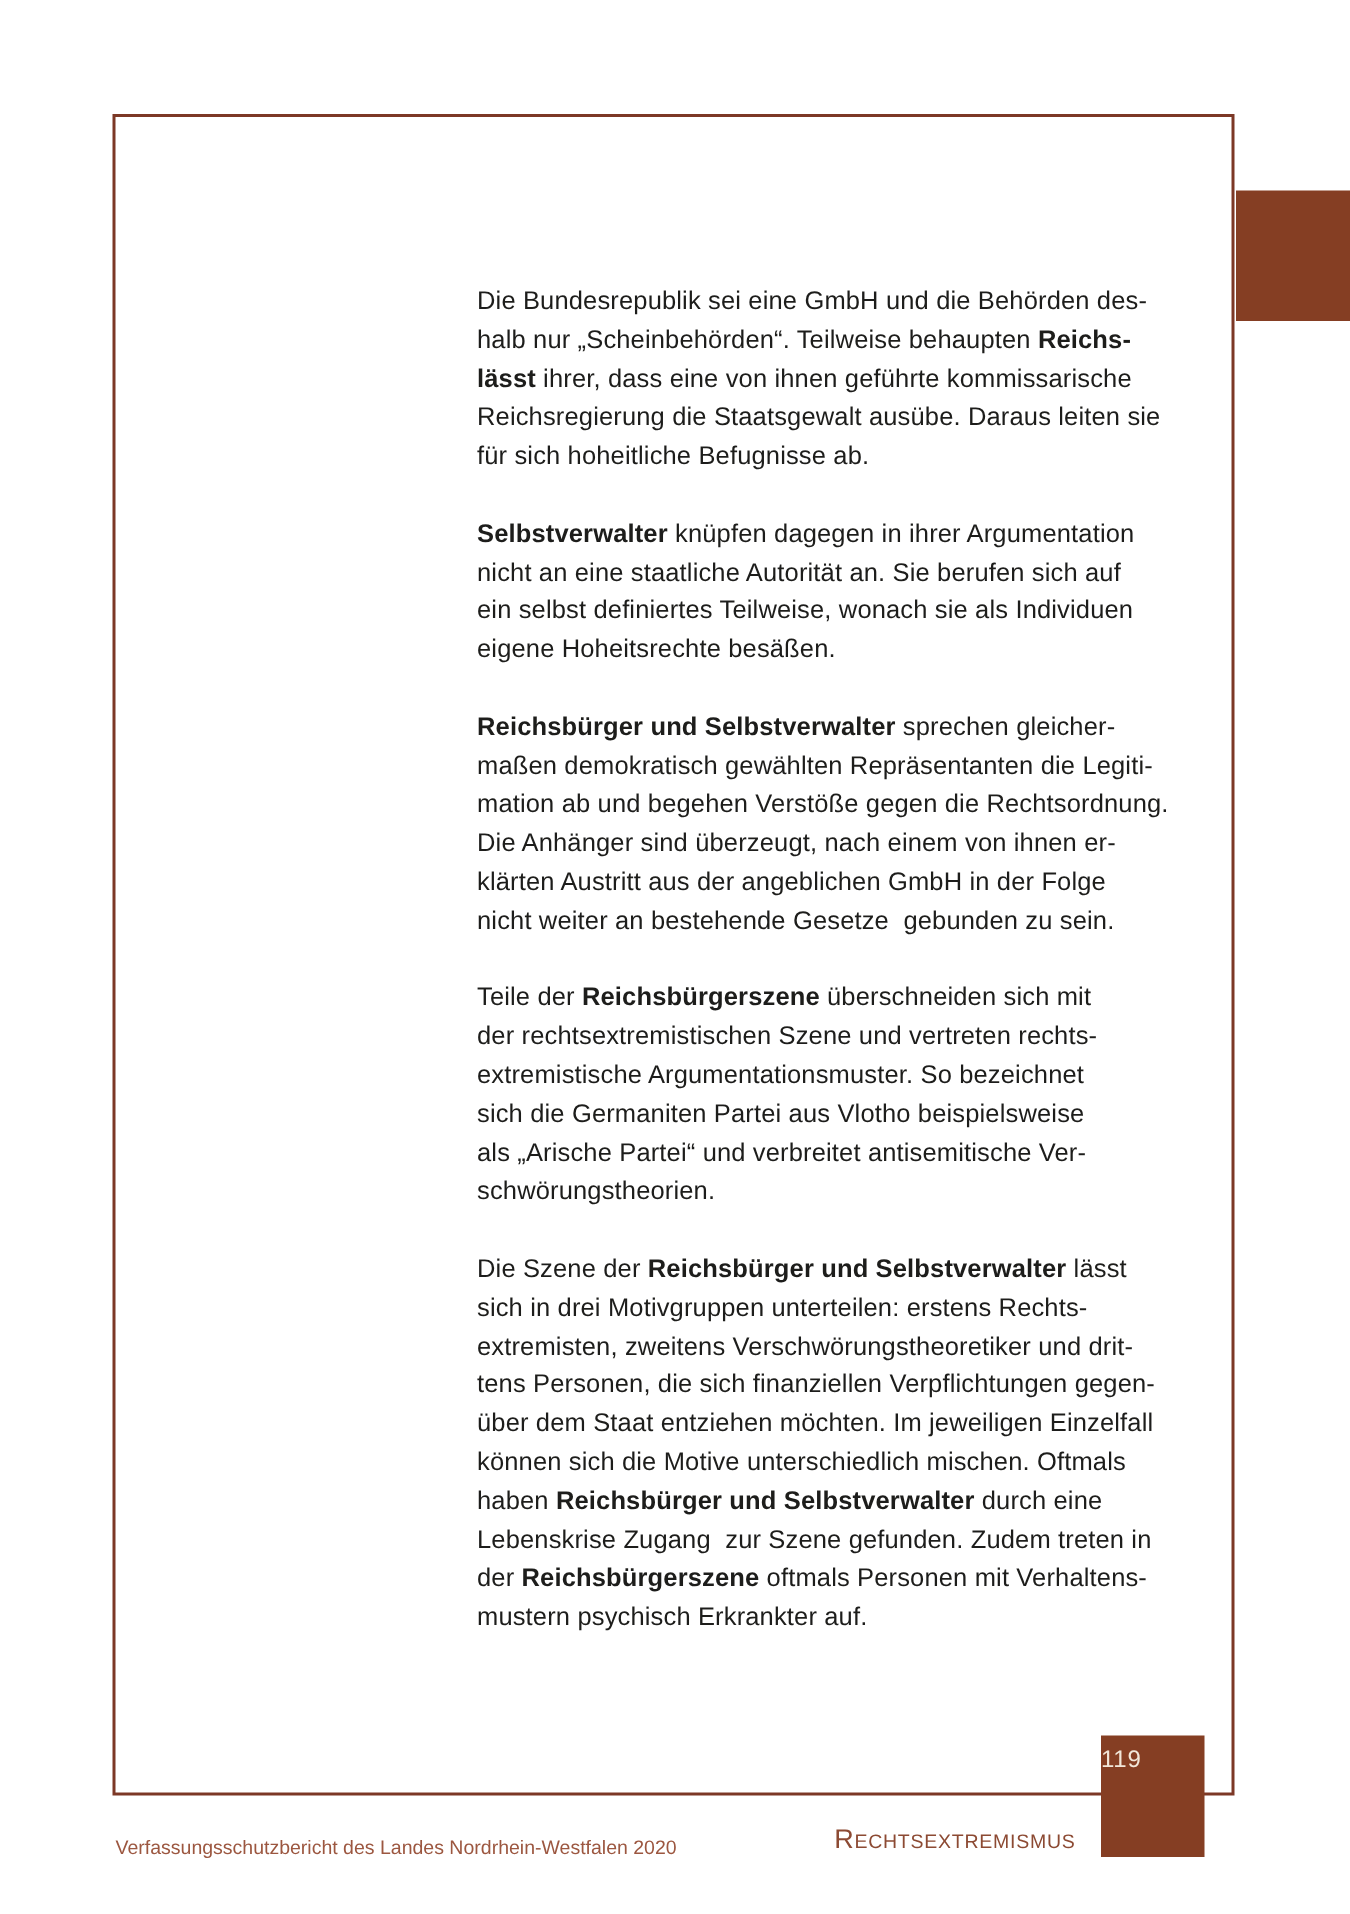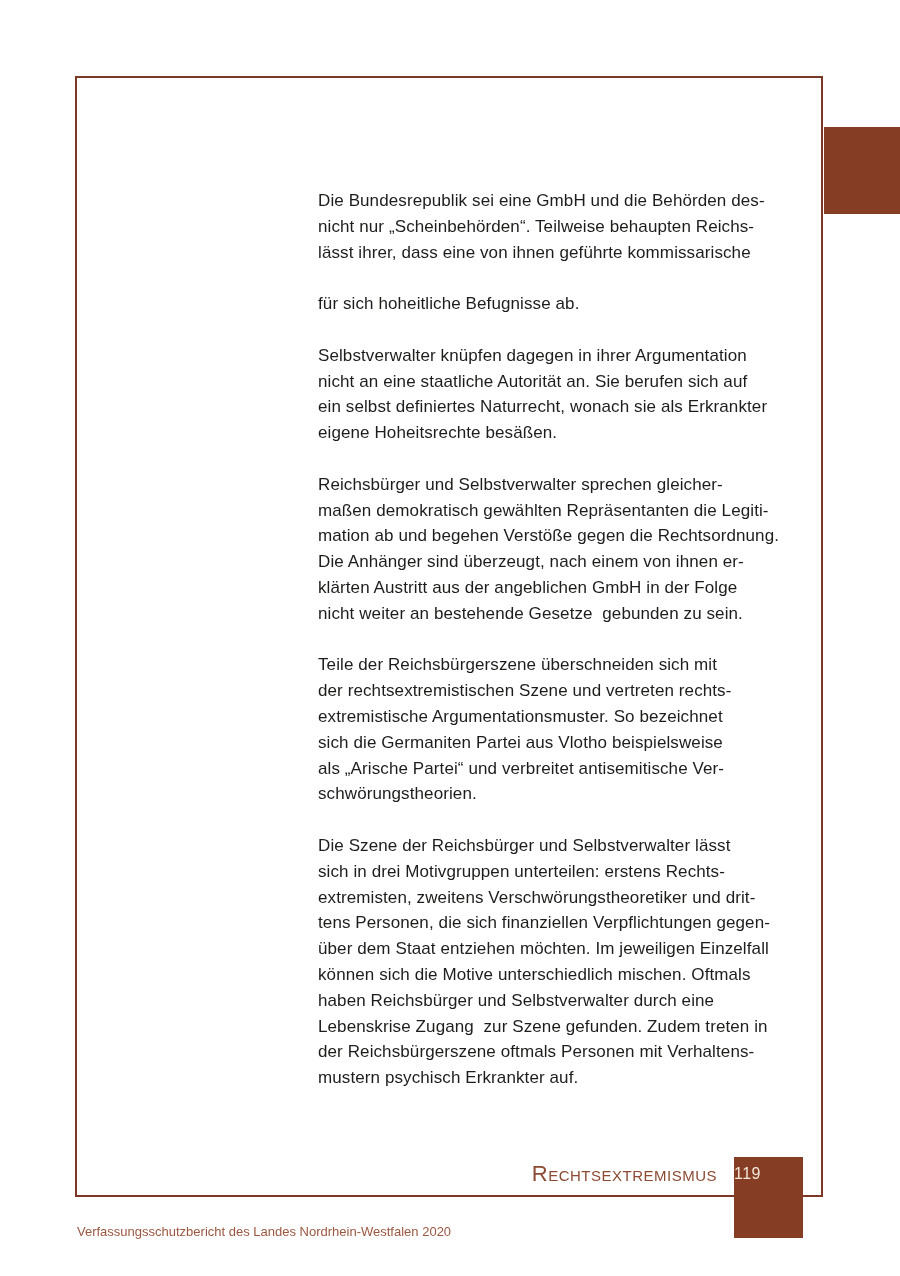--- a/index.html
+++ b/index.html
@@ -39,26 +39,26 @@
     width:492px;
     margin-top:40px;
   }
   .content p{
     font-size:17px;
     line-height:25.8px;
     margin:0 0 25.8px 0;
     letter-spacing:0.1px;
     white-space:pre-wrap;
   }
-  .content p strong{ font-weight:normal;text-align:right; }
+  .content p strong{ font-weight:bold;text-align:right; }
   .section-label{
     position:absolute;
-    top:1164px;
+    top:1217px;
     right:183px;
-    font-size:22px;
+    font-size:18px;
     line-height:19px;
     font-variant: small-caps;
     letter-spacing:0.5px;
     color: var(--label);
     white-space:nowrap;
   }
   .page-box{
     position:absolute;
     left:734px; top:1157px;
     width:69px; height:81px;
@@ -84,22 +84,22 @@
   }
 </style>
 </head>
 <body>
 
 <div class="frame"></div>
 
 <div class="tab"></div>
 
 <div class="content">
-    <p><span>Die Bundesrepublik sei eine GmbH und die Behörden des-</span><br><span>nicht nur „Scheinbehörden“. Teilweise behaupten </span><strong>Reichs-</strong><br><strong>lässt</strong><span> ihrer, dass eine von ihnen geführte kommissarische</span><br><br><span>für sich hoheitliche Befugnisse ab.</span></p>
-    <p><strong>Selbstverwalter</strong><span> knüpfen dagegen in ihrer Argumentation</span><br><span>nicht an eine staatliche Autorität an. Sie berufen sich auf</span><br><span>ein selbst definiertes Naturrecht, wonach sie als Erkrankter</span><br><span>eigene Hoheitsrechte besäßen.</span></p>
+    <p><span>Die Bundesrepublik sei eine GmbH und die Behörden des-</span><br><span>halb nur „Scheinbehörden“. Teilweise behaupten </span><strong>Reichs-</strong><br><strong>lässt</strong><span> ihrer, dass eine von ihnen geführte kommissarische</span><br><span>Reichsregierung die Staatsgewalt ausübe. Daraus leiten sie</span><br><span>für sich hoheitliche Befugnisse ab.</span></p>
+    <p><strong>Selbstverwalter</strong><span> knüpfen dagegen in ihrer Argumentation</span><br><span>nicht an eine staatliche Autorität an. Sie berufen sich auf</span><br><span>ein selbst definiertes Teilweise, wonach sie als Individuen</span><br><span>eigene Hoheitsrechte besäßen.</span></p>
     <p><strong>Reichsbürger und Selbstverwalter</strong><span> sprechen gleicher-</span><br><span>maßen demokratisch gewählten Repräsentanten die Legiti-</span><br><span>mation ab und begehen Verstöße gegen die Rechtsordnung.</span><br><span>Die Anhänger sind überzeugt, nach einem von ihnen er-</span><br><span>klärten Austritt aus der angeblichen GmbH in der Folge</span><br><span>nicht weiter an bestehende Gesetze  gebunden zu sein.</span></p>
     <p><span>Teile der </span><strong>Reichsbürgerszene</strong><span> überschneiden sich mit</span><br><span>der rechtsextremistischen Szene und vertreten rechts-</span><br><span>extremistische Argumentationsmuster. So bezeichnet</span><br><span>sich die Germaniten Partei aus Vlotho beispielsweise</span><br><span>als „Arische Partei“ und verbreitet antisemitische Ver-</span><br><span>schwörungstheorien.</span></p>
     <p><span>Die Szene der </span><strong>Reichsbürger und Selbstverwalter</strong><span> lässt</span><br><span>sich in drei Motivgruppen unterteilen: erstens Rechts-</span><br><span>extremisten, zweitens Verschwörungstheoretiker und drit-</span><br><span>tens Personen, die sich finanziellen Verpflichtungen gegen-</span><br><span>über dem Staat entziehen möchten. Im jeweiligen Einzelfall</span><br><span>können sich die Motive unterschiedlich mischen. Oftmals</span><br><span>haben </span><strong>Reichsbürger und Selbstverwalter</strong><span> durch eine</span><br><span>Lebenskrise Zugang  zur Szene gefunden. Zudem treten in</span><br><span>der </span><strong>Reichsbürgerszene</strong><span> oftmals Personen mit Verhaltens-</span><br><span>mustern psychisch Erkrankter auf.</span></p>
   </div>
 
 <div class="section-label">Rechtsextremismus</div>
 
 <div class="page-box">
   <span class="num">119</span>
 </div>

